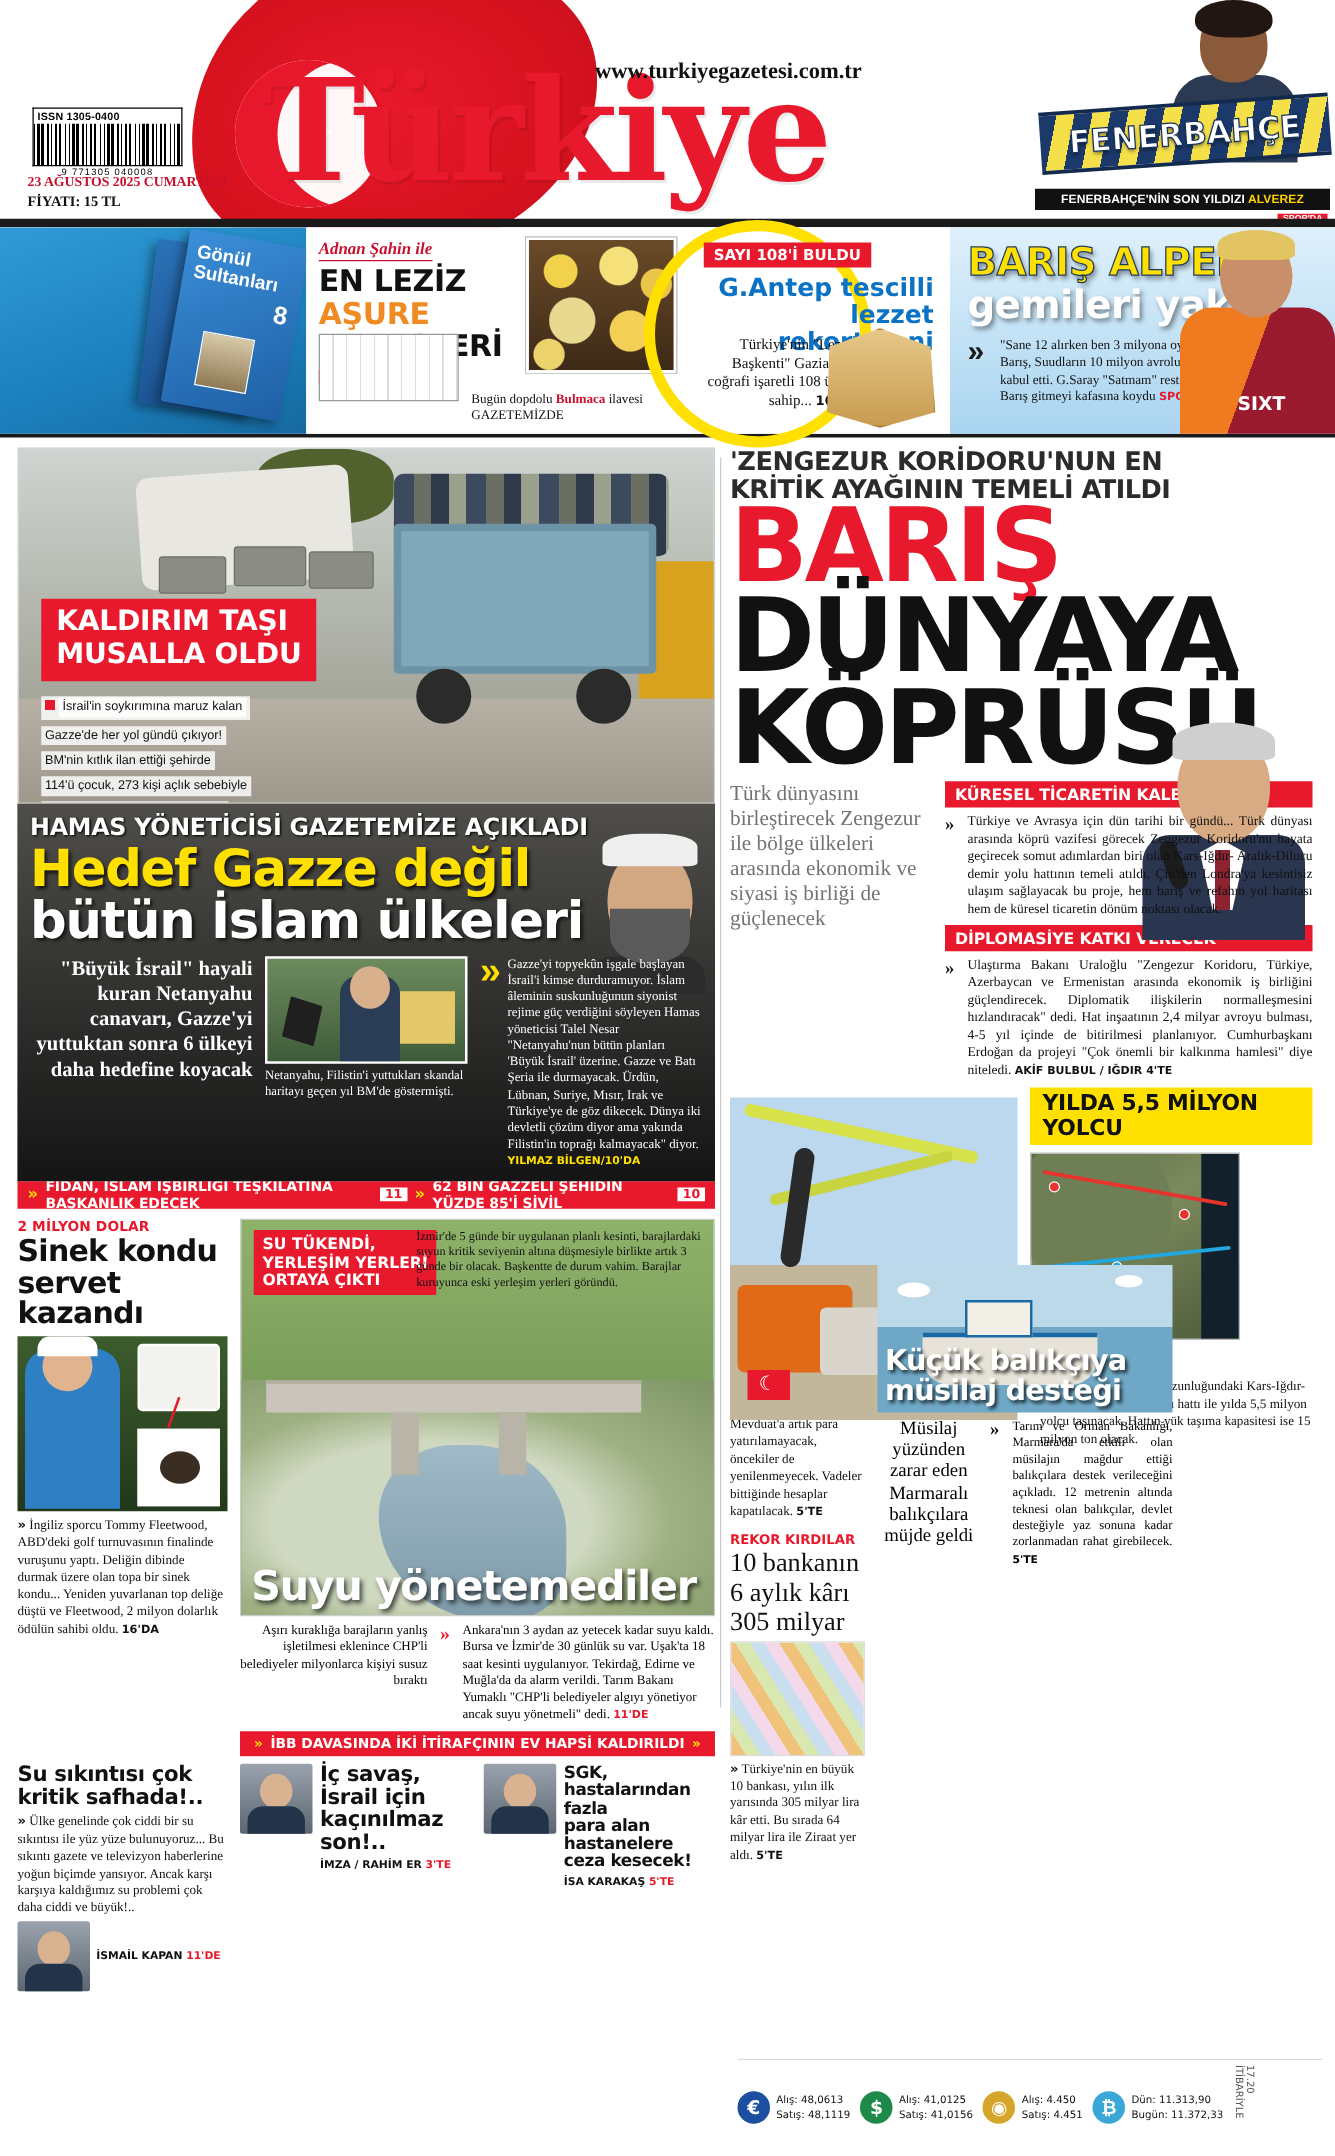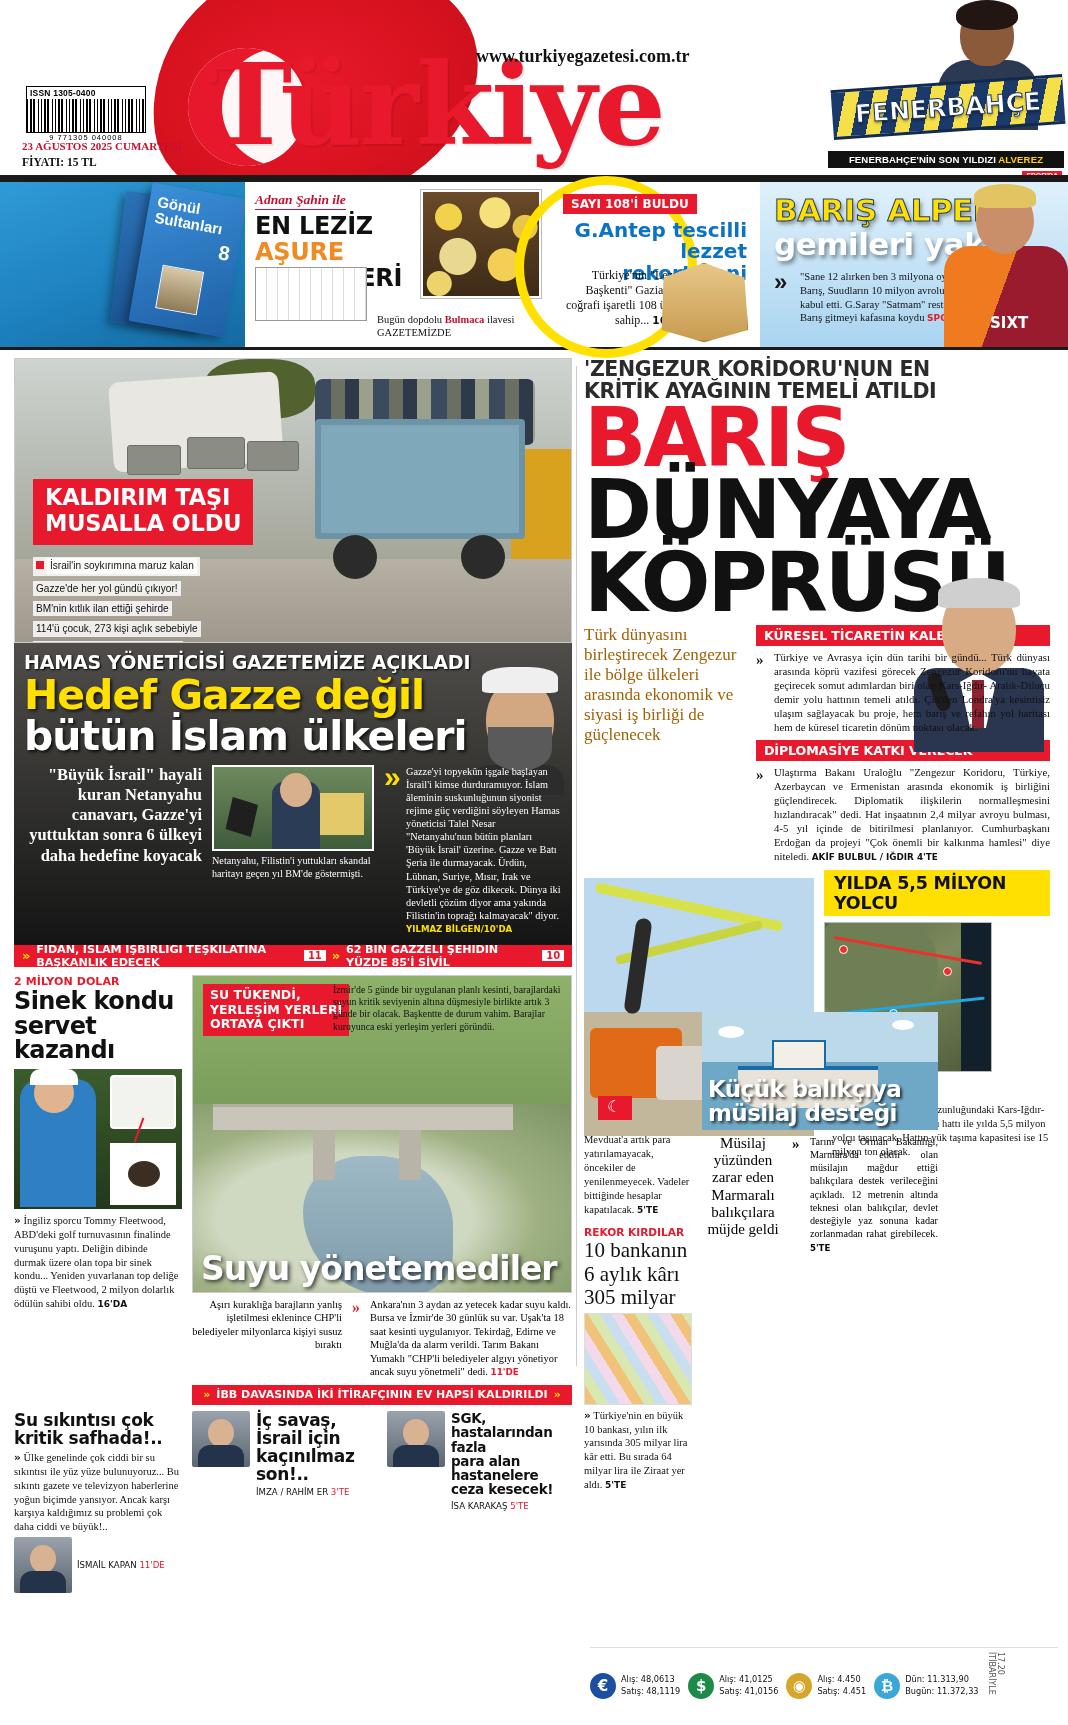--- a/index.html
+++ b/index.html
@@ -294,41 +294,41 @@
     font-family:"DejaVu Sans", sans-serif; font-weight:bold; font-size:11px; margin-top:6px; gap:6px; }
   .redbar2 .ch { color:#ffe000; }
 
   .lb-final { display:flex; gap:10px; margin-top:6px; }
   .fin-a { width:168px; }
   .fin-b { flex:1; display:flex; gap:10px; }
   .h-su { font-family:"DejaVu Sans", sans-serif; font-weight:bold; font-size:17px; line-height:1.06; color:#111; letter-spacing:-.3px; }
   .mini-photo { width:58px; height:56px; background:linear-gradient(#9aa3ad,#5c6670); border-radius:2px; position:relative; overflow:hidden; flex:none; }
   .mini-photo .mh { position:absolute; left:16px; top:8px; width:26px; height:28px; border-radius:50%; background:#d9b391; }
   .mini-photo .mb { position:absolute; left:6px; top:34px; width:46px; height:24px; border-radius:12px 12px 0 0; background:#23334a; }
-  .byline { font-family:"DejaVu Sans", sans-serif; font-weight:normal; font-size:8.6px; color:#111; }
+  .byline { font-family:"DejaVu Sans", sans-serif; font-weight:bold; font-size:8.6px; color:#111; }
   .byline .pg { color:#e8192c; }
 
   
   .z-kicker { font-family:"DejaVu Sans", sans-serif; font-weight:bold; font-size:20.5px; line-height:1.08; color:#2b2b2b; letter-spacing:-.4px; }
   .z-big { font-family:"DejaVu Sans", sans-serif; font-weight:bold; letter-spacing:-3px; line-height:.88; }
   .z-d { font-size:82px; color:#111; }
   .z-b { font-size:82px; color:#e8192c; }
   .z-k { font-size:82px; color:#111; }
   .minister {
     position:absolute; right:4px; top:218px; width:140px; height:175px;
   }
   .mi-head { position:absolute; left:36px; top:10px; width:74px; height:88px; border-radius:48%; background:#d8ab84; }
   .mi-hair { position:absolute; left:32px; top:2px; width:82px; height:30px; border-radius:50% 50% 12% 12%; background:#cfcfcf; }
   .mi-suit { position:absolute; left:8px; top:92px; width:130px; height:84px; background:#2a3550; border-radius:22px 22px 0 0; }
   .mi-shirt { position:absolute; left:54px; top:96px; width:36px; height:56px; background:#fff; clip-path:polygon(50% 0,100% 18%,72% 100%,28% 100%,0 18%); }
   .mi-tie { position:absolute; left:66px; top:104px; width:12px; height:48px; background:#8d2330; }
   .mi-mic { position:absolute; left:26px; top:96px; width:14px; height:40px; border-radius:7px; background:#1c1c1c; transform:rotate(-20deg); }
 
   .z-sub { display:flex; gap:12px; margin-top:6px; }
-  .z-lead { width:160px; font-family:"Liberation Serif", serif; font-size:17px; line-height:1.18; color:#a16207; }
+  .z-lead { width:160px; font-family:"Liberation Serif", serif; font-size:17px; line-height:1.18; color:#737373; }
   .z-right { flex:1; }
   .blk-red {
     background:#e8192c; color:#fff; font-family:"DejaVu Sans", sans-serif; font-weight:bold;
     font-size:12.6px; padding:3px 8px; letter-spacing:-.1px;
   }
   .blk-text { font-family:"Liberation Serif", serif; font-size:10.8px; line-height:1.3; text-align:justify; color:#111; margin-top:4px; position:relative; padding-left:18px; }
   .blk-text .qq { position:absolute; left:0; top:1px; color:#111; font-weight:bold; font-size:15px; }
   .blk-text b { font-family:"DejaVu Sans", sans-serif; font-size:8.8px; }
 
   .constr {

